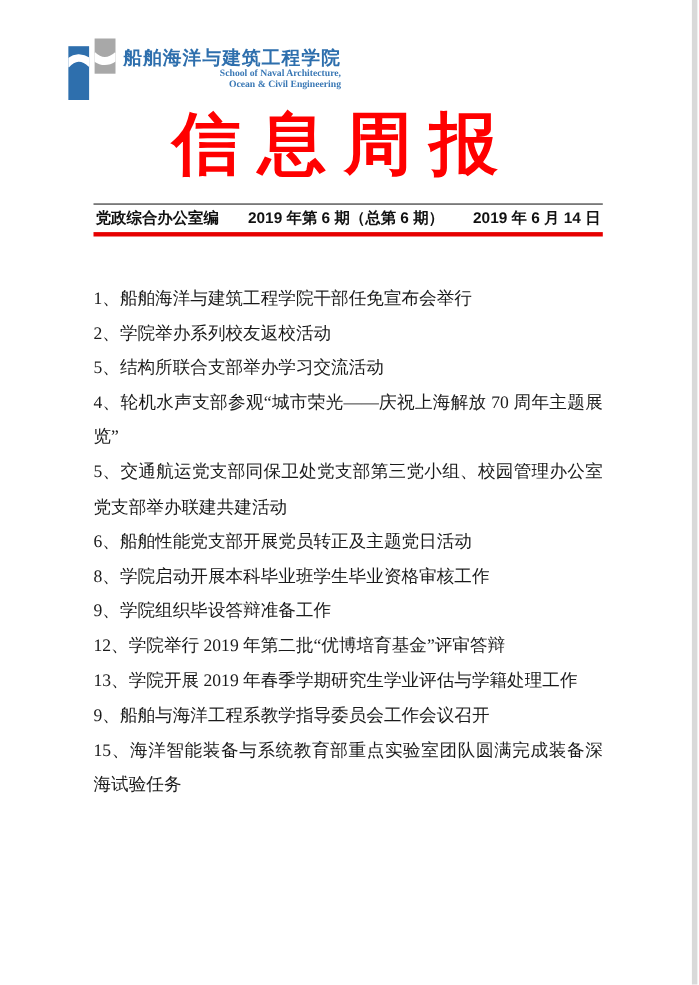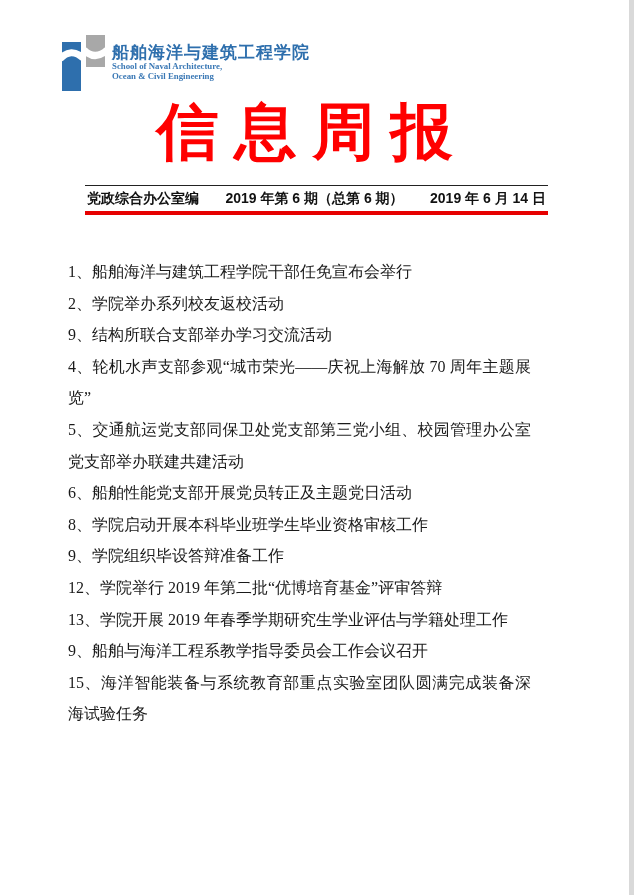--- a/index.html
+++ b/index.html
@@ -23,20 +23,21 @@
   .logo-text { margin-left: 4px; padding-top: 12px; }
   .logo-cn {
     color: #2e6fad; font-size: 17px; font-weight: bold;
     letter-spacing: 1px; line-height: 15px;
     font-family: "Liberation Sans", sans-serif;
   }
   .logo-en {
     color: #3a78b5; font-size: 8.8px; font-weight: bold;
     line-height: 9.5px; margin-top: 2px;
     font-family: "Liberation Serif", serif;
+    text-align: right;
   }
   
   .title {
     position: absolute; top: 96px; left: 0; width: 609px;
     margin: 0; text-align: center;
     color: #ff0000; font-size: 62px; font-weight: 900;
     letter-spacing: 16px; text-indent: 16px;
     font-family: "Liberation Serif", serif;
     line-height: 72px;
   }
@@ -47,21 +48,21 @@
   }
   .mast-row {
     display: flex; justify-content: space-between; align-items: center;
     padding: 4px 2px 3px 2px;
     font-size: 14px; font-weight: bold; color: #111111;
     font-family: "Liberation Sans", sans-serif;
   }
   .red-rule { height: 4px; background: #e60000; }
   
   .toc {
-    position: absolute; top: 256px; left: 68px; width: 463px;
+    position: absolute; top: 256px; left: 85px; width: 463px;
     font-family: "Liberation Serif", serif;
     font-size: 16px; color: #1a1a1a;
     line-height: 31.6px;
     text-align: justify;
   }
   .toc p { margin: 0; }
 </style>
 </head>
 <body>
 
@@ -96,21 +97,21 @@
     <span>党政综合办公室编</span>
     <span>2019 年第 6 期（总第 6 期）</span>
     <span>2019 年 6 月 14 日</span>
   </div>
   <div class="red-rule"></div>
 </div>
 
 <main class="toc">
   <p>1、船舶海洋与建筑工程学院干部任免宣布会举行</p>
   <p>2、学院举办系列校友返校活动</p>
-  <p>9、结构所联合支部举办学习交流活动</p>
+  <p>5、结构所联合支部举办学习交流活动</p>
   <p>4、轮机水声支部参观“城市荣光——庆祝上海解放 70 周年主题展览”</p>
   <p>5、交通航运党支部同保卫处党支部第三党小组、校园管理办公室党支部举办联建共建活动</p>
   <p>6、船舶性能党支部开展党员转正及主题党日活动</p>
   <p>8、学院启动开展本科毕业班学生毕业资格审核工作</p>
   <p>9、学院组织毕设答辩准备工作</p>
   <p>12、学院举行 2019 年第二批“优博培育基金”评审答辩</p>
   <p>13、学院开展 2019 年春季学期研究生学业评估与学籍处理工作</p>
   <p>9、船舶与海洋工程系教学指导委员会工作会议召开</p>
   <p>15、海洋智能装备与系统教育部重点实验室团队圆满完成装备深海试验任务</p>
 </main>

